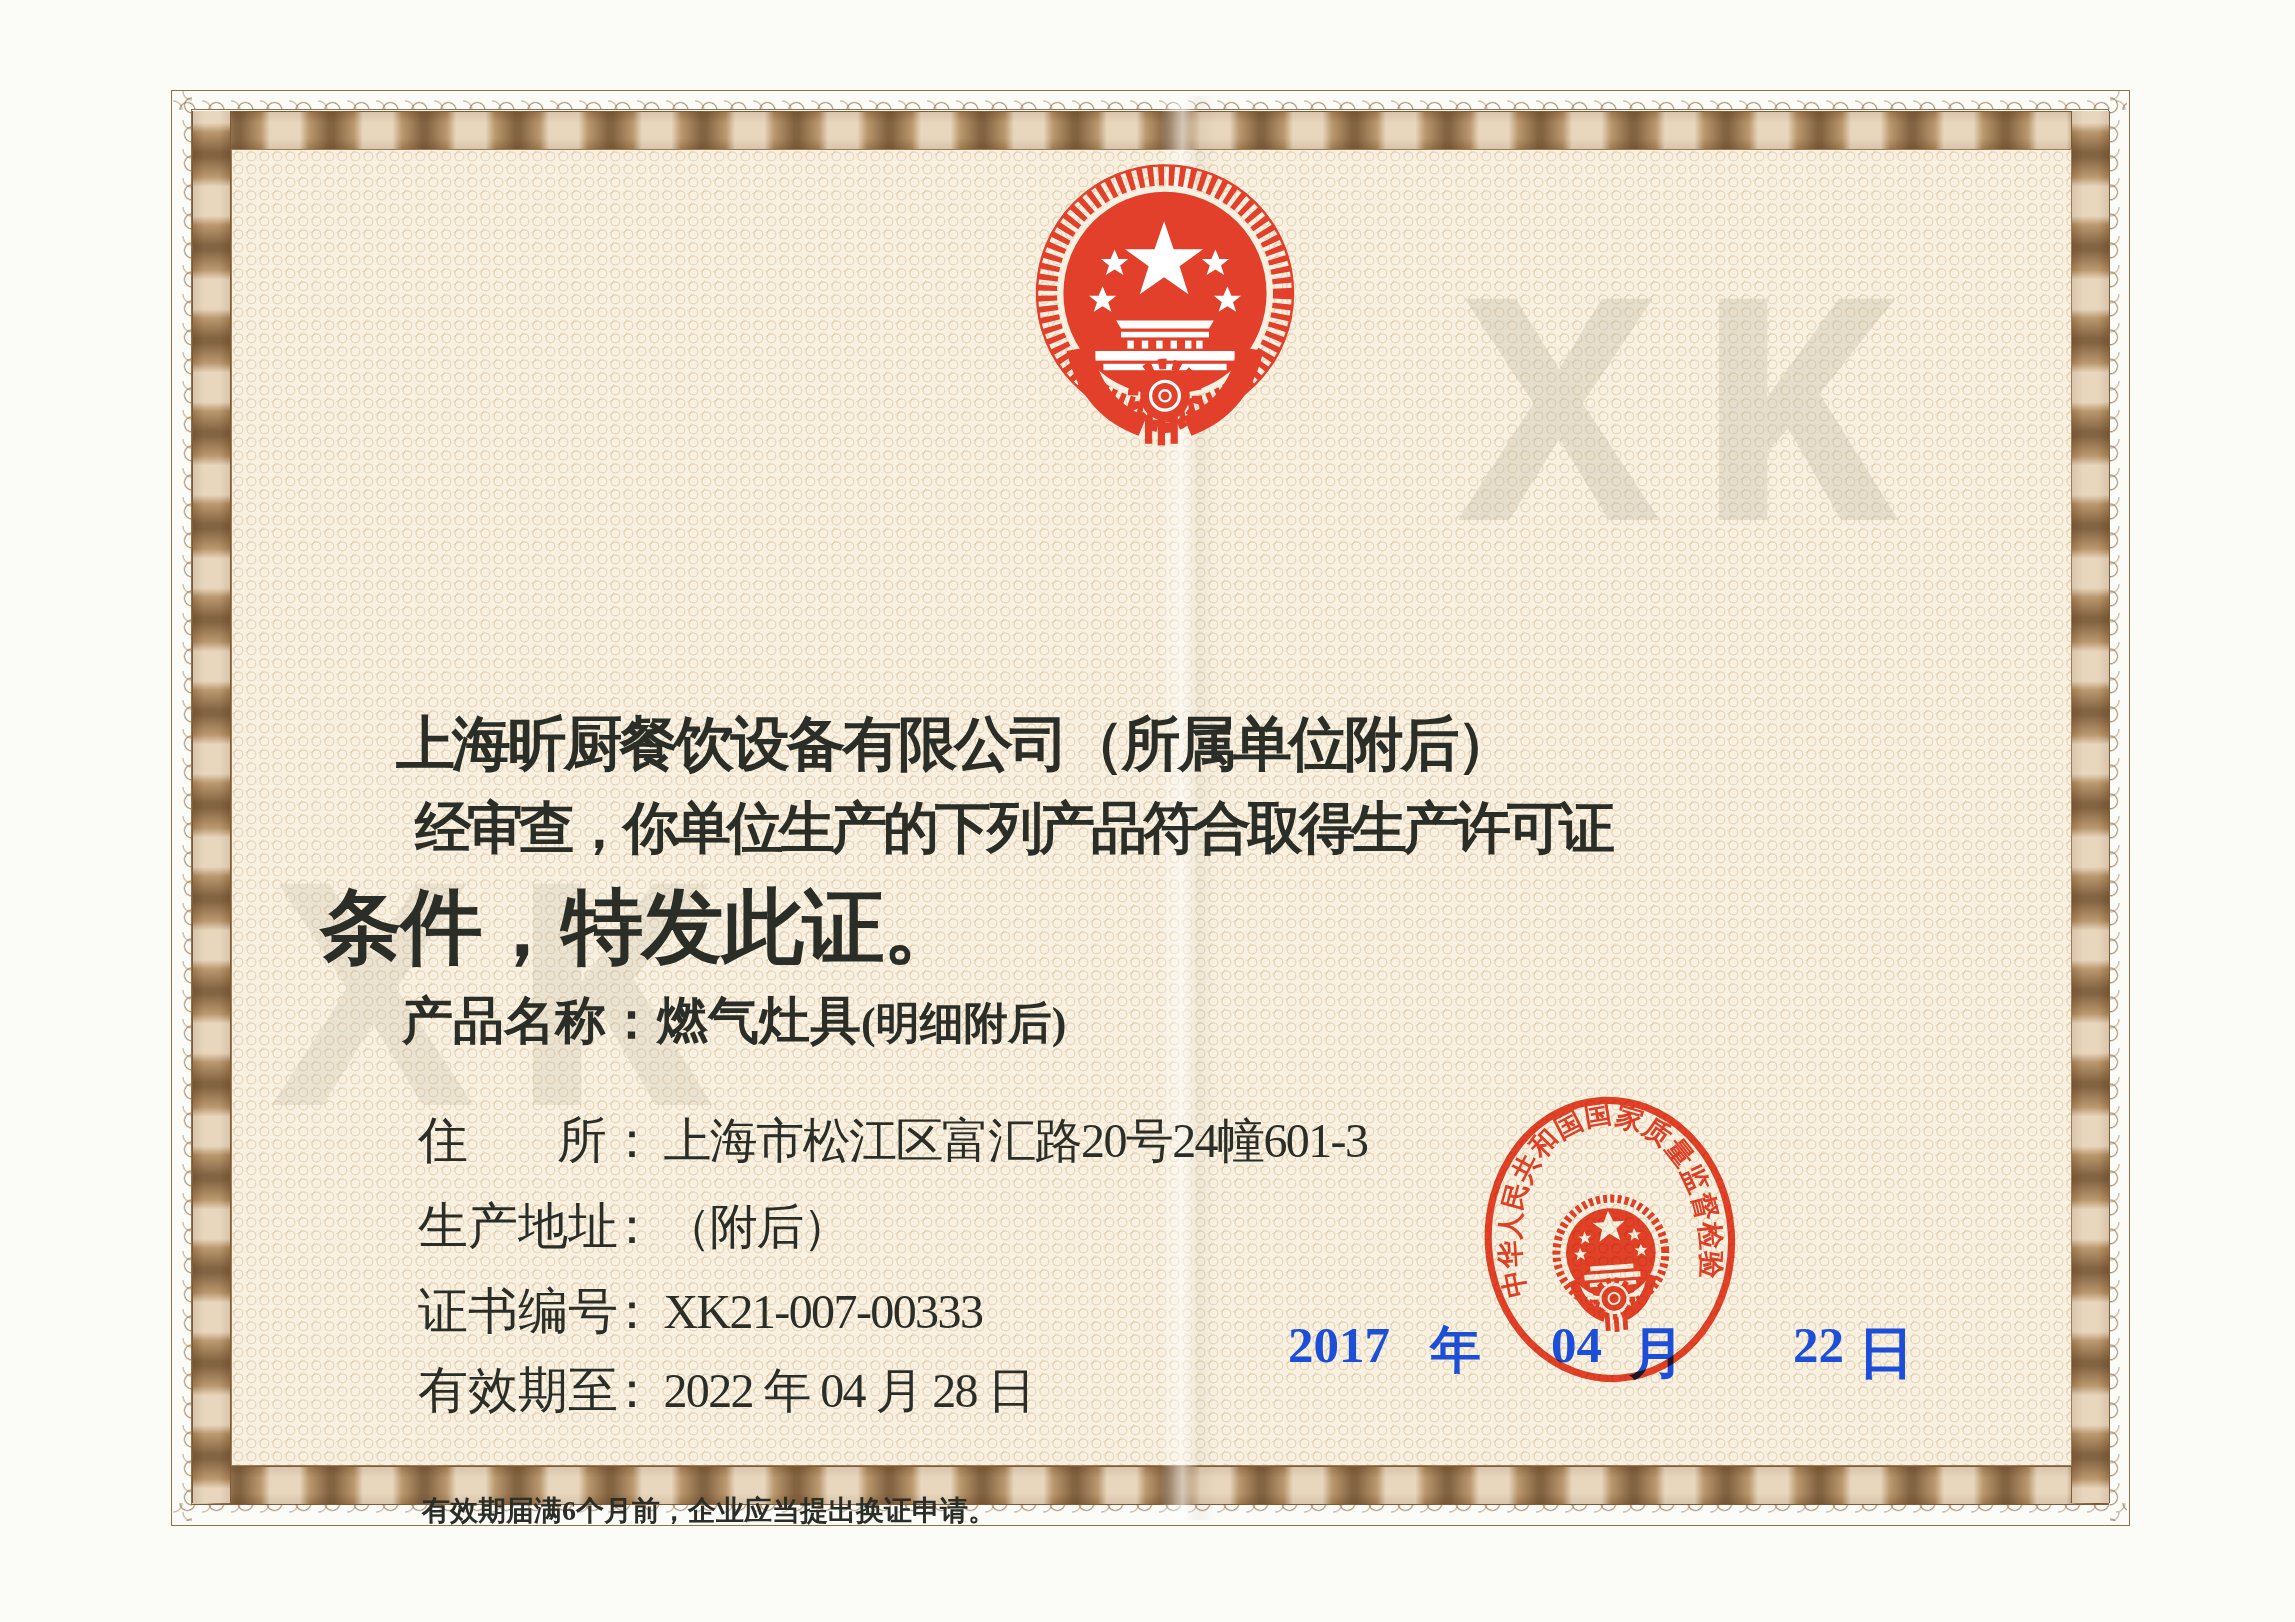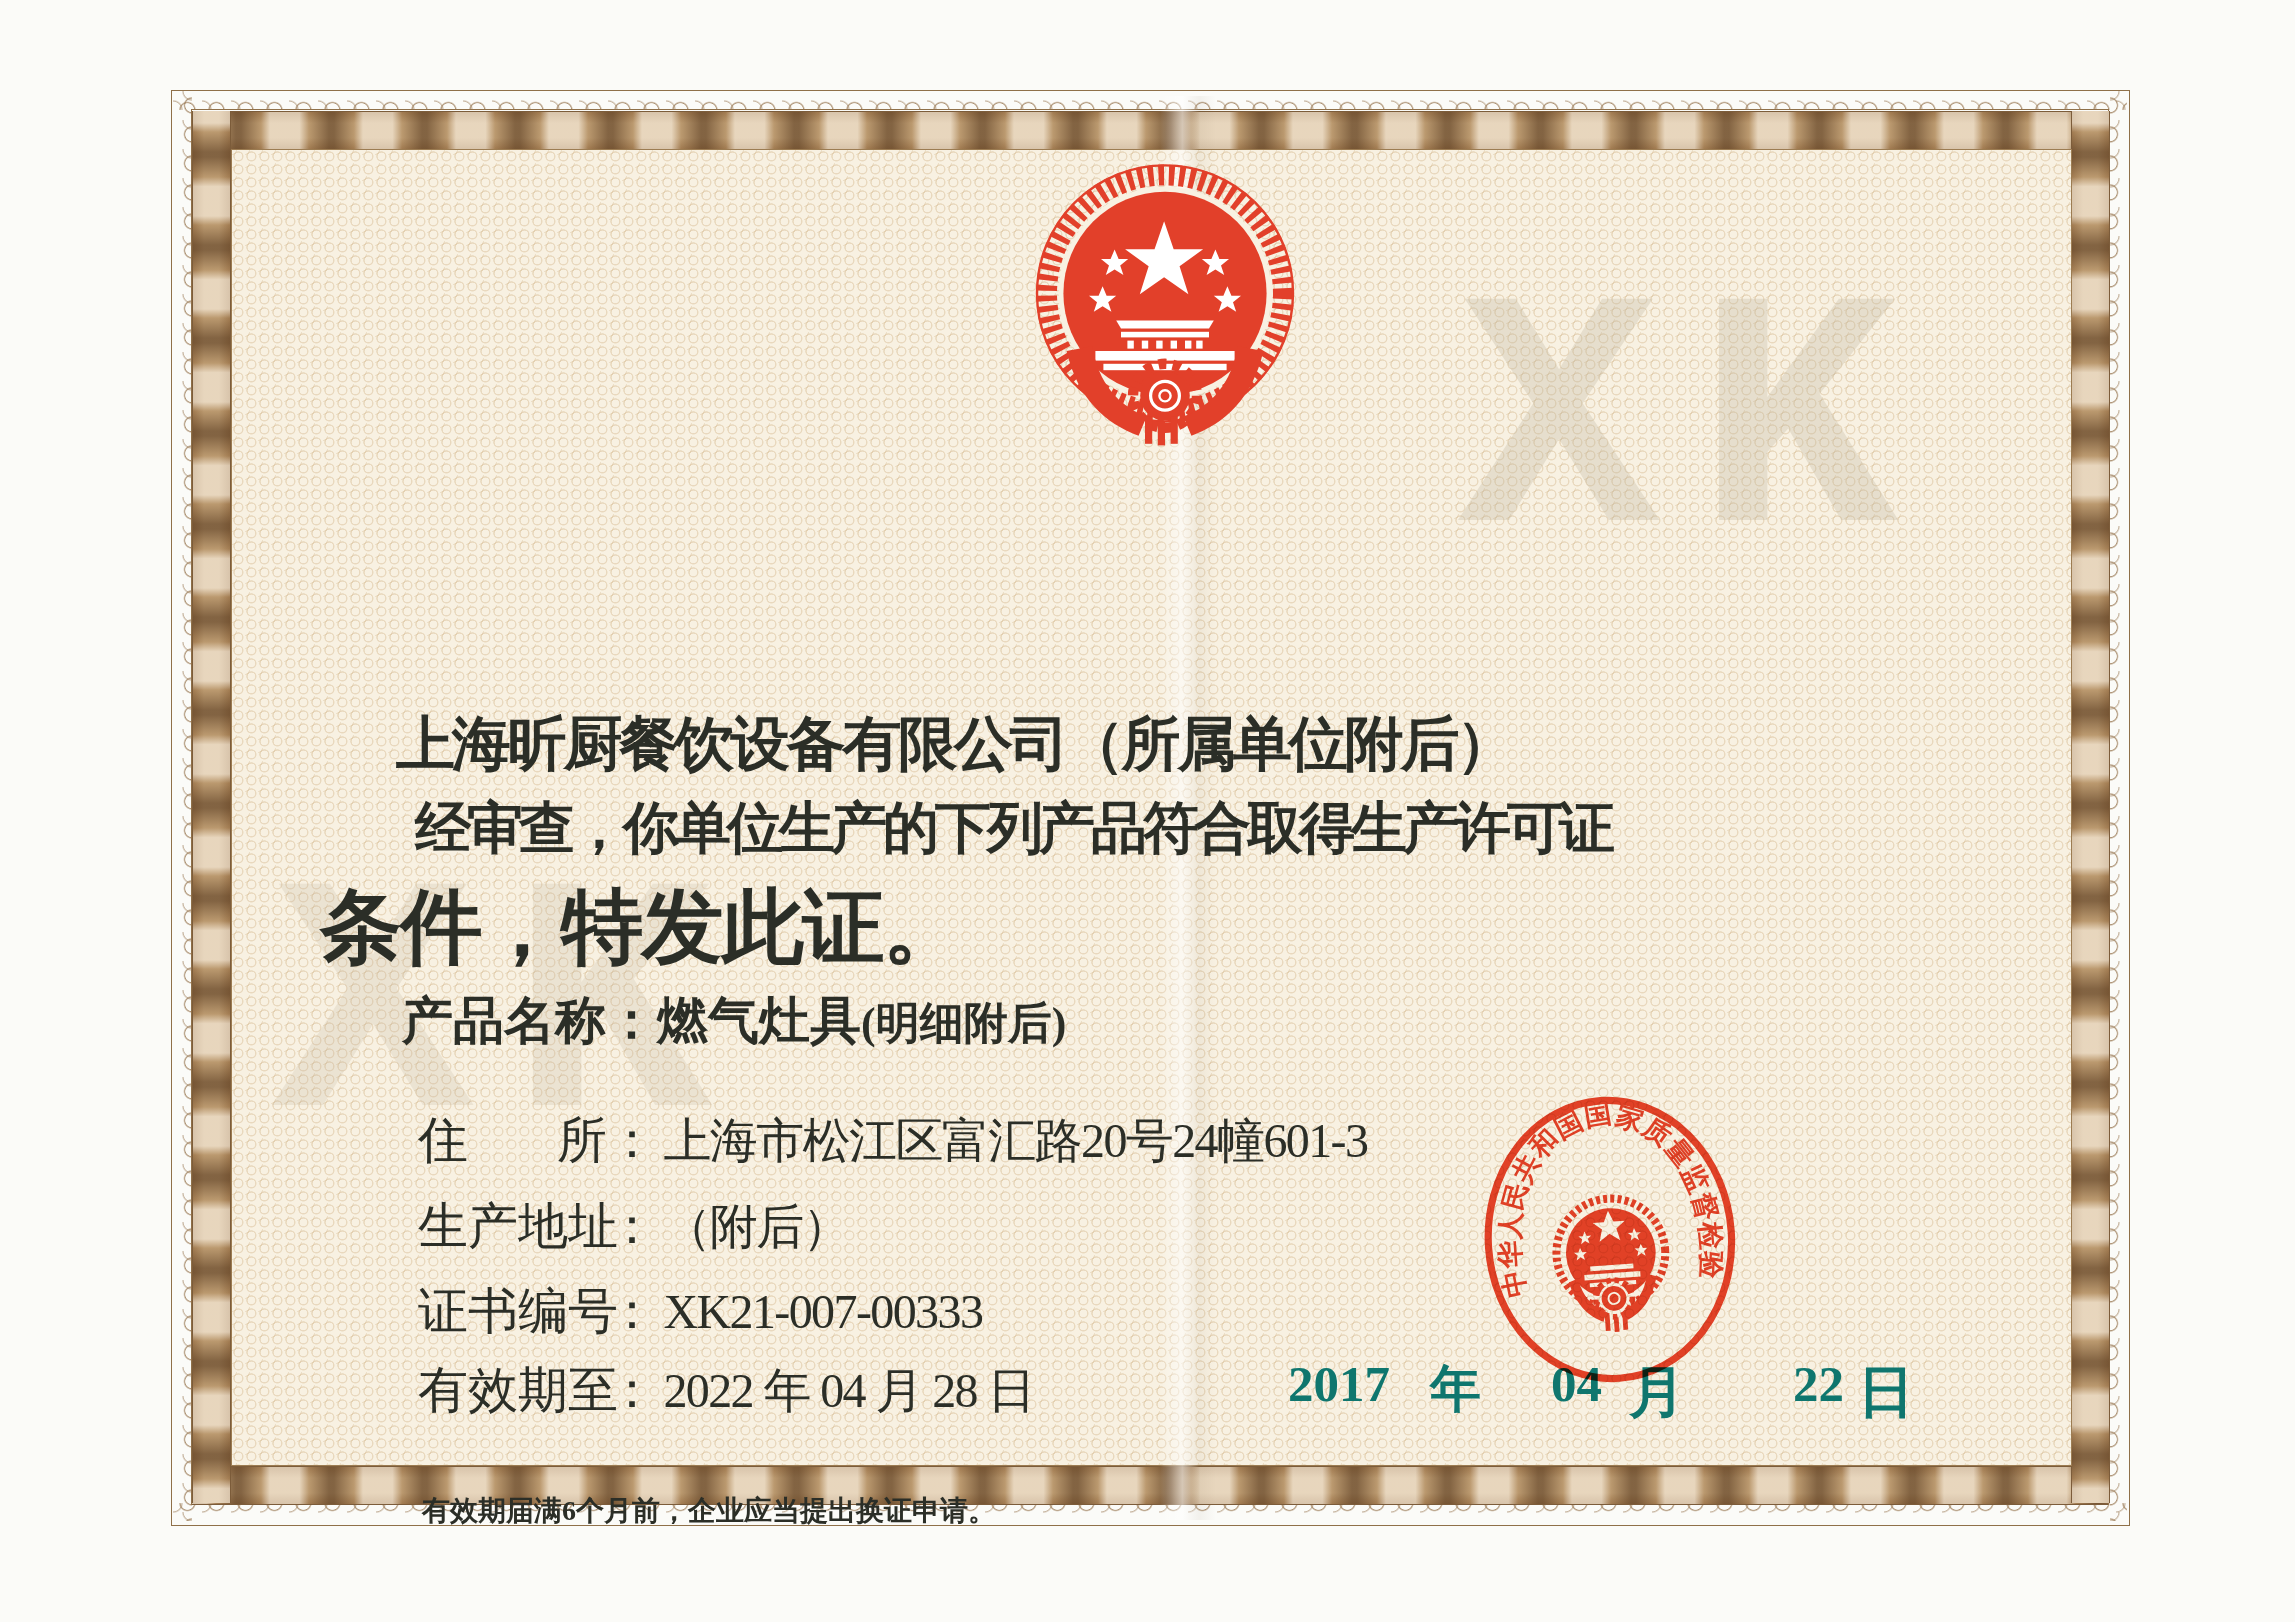--- a/index.html
+++ b/index.html
@@ -65,21 +65,21 @@
   .product-row .paren{font-size:44px;font-weight:bold;}
 
   .field-row{left:418px;font-size:50px;font-weight:normal;white-space:nowrap;}
   .field-label{display:inline-block;width:189px;text-align:justify;text-align-last:justify;}
   .field-colon{display:inline-block;}
   .field-value{display:inline-block;margin-left:6.4px;letter-spacing:-1.6px;font-size:48px;}
   .row0{top:1107px;} .row1{top:1193px;} .row2{top:1278px;} .row3{top:1357px;}
 
   .note{left:422px;top:1492px;font-size:28px;font-weight:bold;letter-spacing:0px;}
 
-  .date-part{top:1355px;font-size:51px;font-weight:bold;color:#0f766e;z-index:4;}
+  .date-part{top:1316px;font-size:51px;font-weight:bold;color:#1d4ed8;z-index:4;}
   .d-year{left:1288px;} .d-yu{left:1430px;} .d-month{left:1551px;}
   .d-mu{left:1629px;font-size:56px;} .d-day{left:1793px;} .d-du{left:1858px;font-size:56px;}
 
   .emblem{left:1025px;top:159px;z-index:4;}
   .seal{left:1478px;top:1089px;z-index:5;mix-blend-mode:multiply;transform:rotate(-4deg);}
 </style>
 </head>
 <body>
 
 <div class="abs cert-outer"></div>

